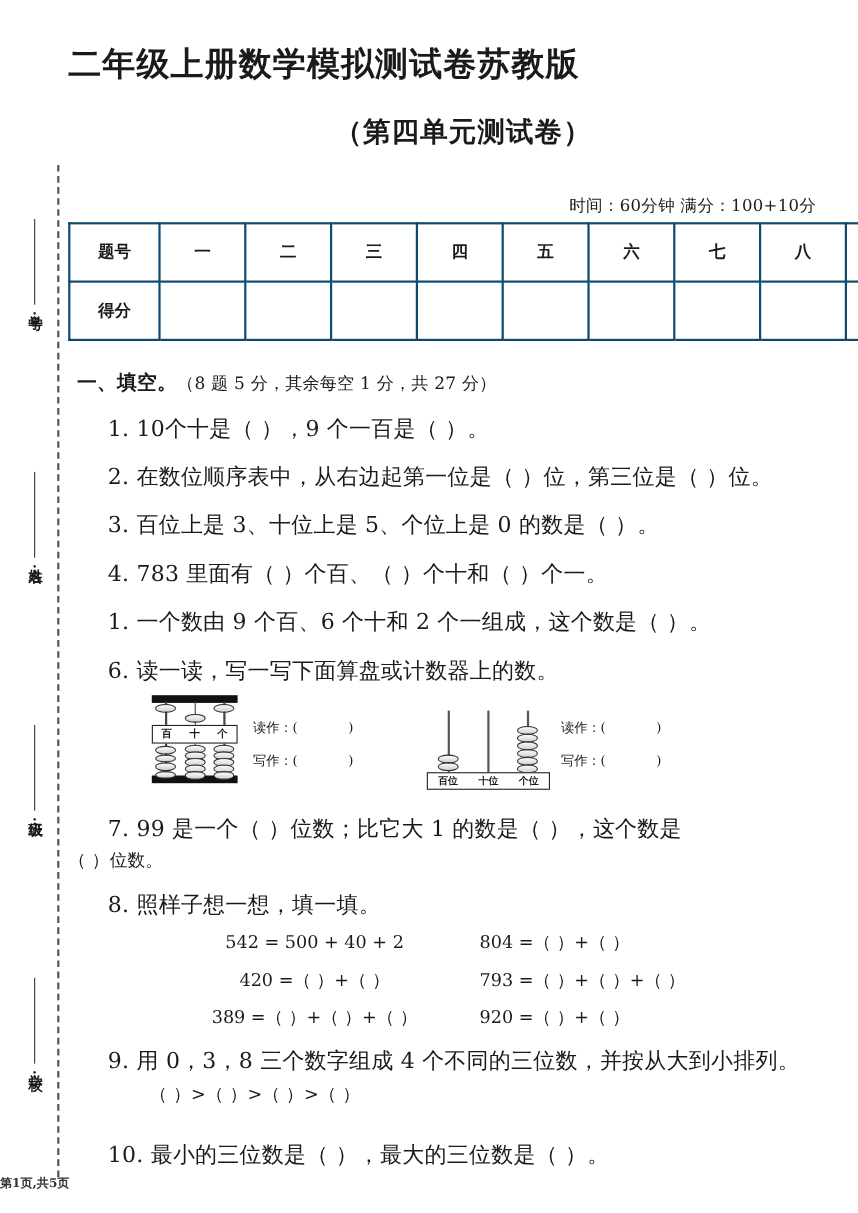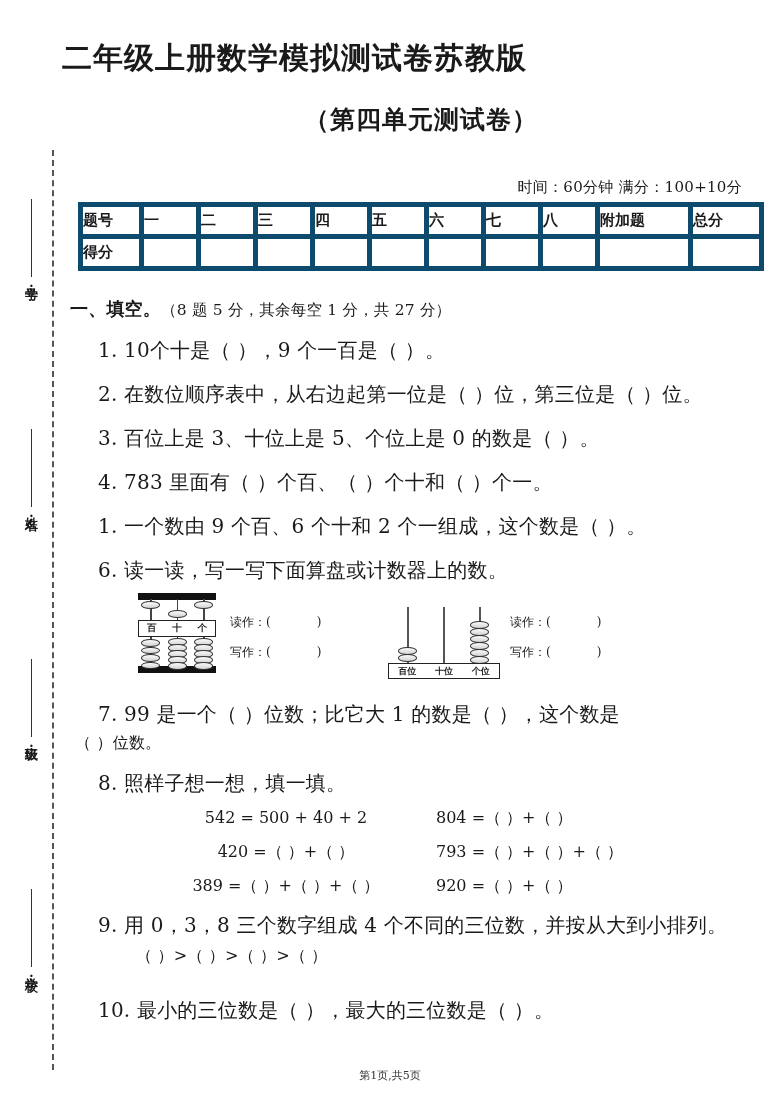--- a/index.html
+++ b/index.html
@@ -82,26 +82,27 @@
   }
 
   
   #score-table {
     border-collapse: collapse;
     margin: 0 auto;
     width: 642px;
     table-layout: fixed;
   }
   #score-table td {
-    border: 5px solid #0c4a6e;
+    border: 2px solid #0c4a6e;
     height: 27px;
+    text-align: center;
     vertical-align: middle;
     font-size: 15px;
     font-weight: bold;
-    padding: 0;
+    padding: 12px;
   }
   #score-table td.head-cell { width: 56px; }
   #score-table td.num-cell  { width: 52px; }
   #score-table td.extra-cell{ width: 88px; }
   #score-table td.total-cell{ width: 66px; }
 
   
   #section-head {
     font-size: 17px;
     margin: 26px 0 0 8px;
@@ -209,23 +210,22 @@
   .eq-right { white-space: nowrap; }
 
   
   #q9-compare { margin: 6px 0 0 74px; font-size: 16px; letter-spacing: 0.2px; }
 
   
   #footer {
     position: absolute;
     left: 0; right: 0;
     top: 1068px;
-    text-align: center;
     font-size: 11px;
-    font-weight: normal;
+    font-weight: bold;
     color: #333;
   }
 </style>
 </head>
 <body>
 
 <div id="left-margin">
   <div class="dash-line"></div>
 
   <div class="margin-entry" style="top:195px">
@@ -366,21 +366,21 @@
     </div>
 
     <div class="rw-lines" style="left:448px; top:14px">
       <div><span>读作：(</span><span class="blank"></span><span>)</span></div>
       <div><span>写作：(</span><span class="blank"></span><span>)</span></div>
     </div>
 
   </div>
 
   <div class="q">7. 99 是一个（        ）位数；比它大 1 的数是（        ），这个数是</div>
-  <div class="q-cont" style="margin-left:13px">（        ）位数。</div>
+  <div class="q-cont" style="margin-left:0px">（        ）位数。</div>
 
   <div class="q">8. 照样子想一想，填一填。</div>
 
   <div id="q8-rows">
     <div class="eq-row">
       <span class="eq-left">542 = 500 + 40 + 2</span>
       <span class="eq-right">804 =（        ）+（        ）</span>
     </div>
     <div class="eq-row">
       <span class="eq-left">420 =（        ）+（        ）</span>

